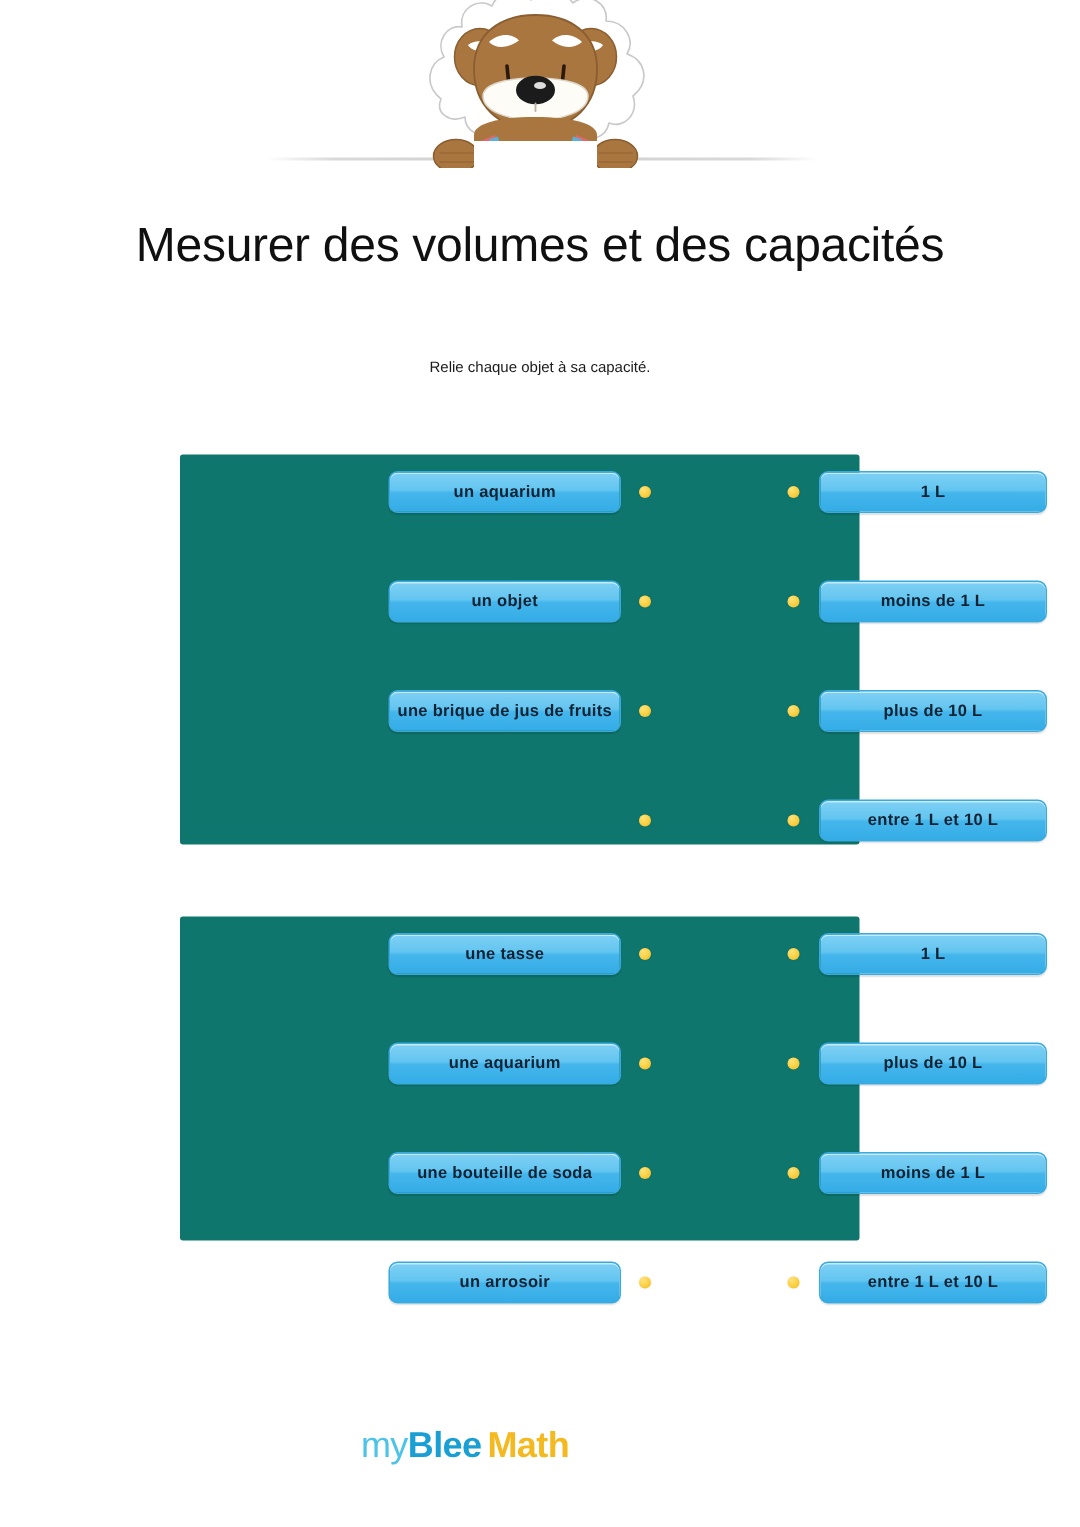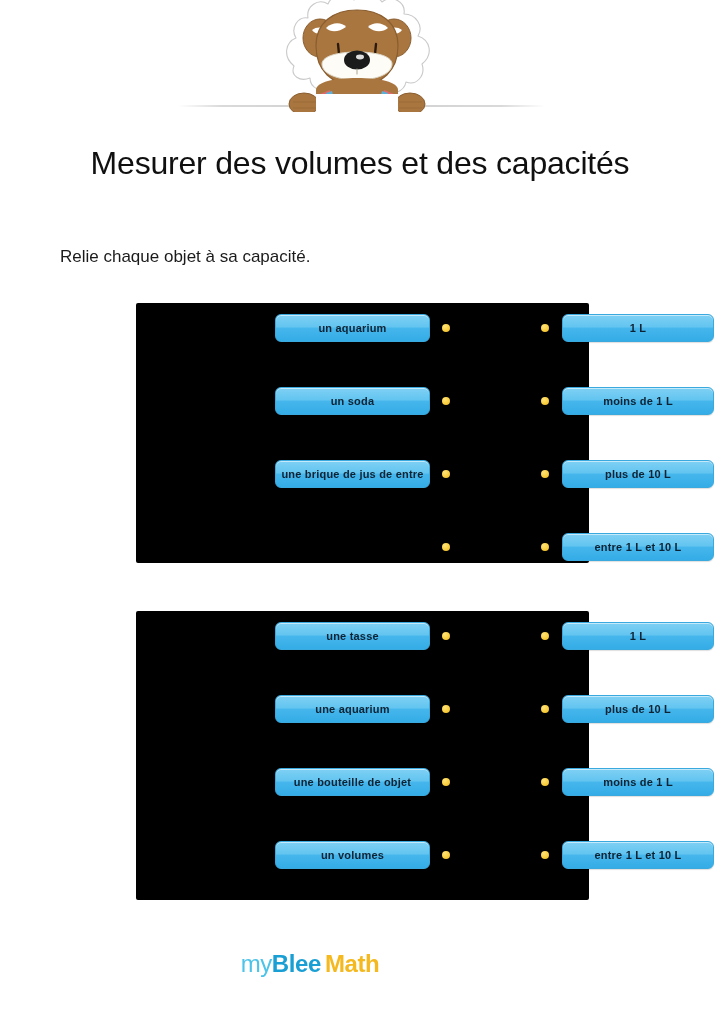--- a/index.html
+++ b/index.html
@@ -50,35 +50,36 @@
     line-height: 49px;
     font-weight: 400;
     color: #101010;
     letter-spacing: -0.2px;
   }
   .page-subtitle {
     position: absolute;
     left: 60px;
     top: 230px;
     width: 600px;
-    font-size: 17px;
+    text-align: center;
+    font-size: 10px;
     font-weight: 400;
     color: #1b1b1b;
   }
 
   
   .panel {
     position: absolute;
-    left: 136px;
+    left: 120px;
     width: 453px;
-    background: #000000;
+    background: #0f766e;
     border-radius: 2px;
   }
   #panel-0 { top: 303px; height: 260px; }
-  #panel-1 { top: 611px; height: 289px; }
+  #panel-1 { top: 611px; height: 216px; }
 
   .pair-row {
     position: absolute;
     left: 0;
     width: 453px;
     height: 28px;
   }
 
   .pill {
     position: absolute;
@@ -188,27 +189,27 @@
 <p class="page-subtitle">Relie chaque objet à sa capacité.</p>
 
 <div class="panel" id="panel-0">
   <div class="pair-row" style="top:11px">
     <div class="pill left">un aquarium</div>
     <div class="node-dot left"></div>
     <div class="node-dot right"></div>
     <div class="pill right">1 L</div>
   </div>
   <div class="pair-row" style="top:84px">
-    <div class="pill left">un soda</div>
+    <div class="pill left">un objet</div>
     <div class="node-dot left"></div>
     <div class="node-dot right"></div>
     <div class="pill right">moins de 1 L</div>
   </div>
   <div class="pair-row" style="top:157px">
-    <div class="pill left">une brique de jus de entre</div>
+    <div class="pill left">une brique de jus de fruits</div>
     <div class="node-dot left"></div>
     <div class="node-dot right"></div>
     <div class="pill right">plus de 10 L</div>
   </div>
   <div class="pair-row" style="top:230px">
     <div class="node-dot left"></div>
     <div class="node-dot right"></div>
     <div class="pill right">entre 1 L et 10 L</div>
   </div>
 </div>
@@ -220,27 +221,27 @@
     <div class="node-dot right"></div>
     <div class="pill right">1 L</div>
   </div>
   <div class="pair-row" style="top:84px">
     <div class="pill left">une aquarium</div>
     <div class="node-dot left"></div>
     <div class="node-dot right"></div>
     <div class="pill right">plus de 10 L</div>
   </div>
   <div class="pair-row" style="top:157px">
-    <div class="pill left">une bouteille de objet</div>
+    <div class="pill left">une bouteille de soda</div>
     <div class="node-dot left"></div>
     <div class="node-dot right"></div>
     <div class="pill right">moins de 1 L</div>
   </div>
   <div class="pair-row" style="top:230px">
-    <div class="pill left">un volumes</div>
+    <div class="pill left">un arrosoir</div>
     <div class="node-dot left"></div>
     <div class="node-dot right"></div>
     <div class="pill right">entre 1 L et 10 L</div>
   </div>
 </div>
 
 <div class="footer-logo">
   <span class="logo-my">my</span><span class="logo-blee">Blee</span><span class="logo-math">Math</span>
 </div>
 

